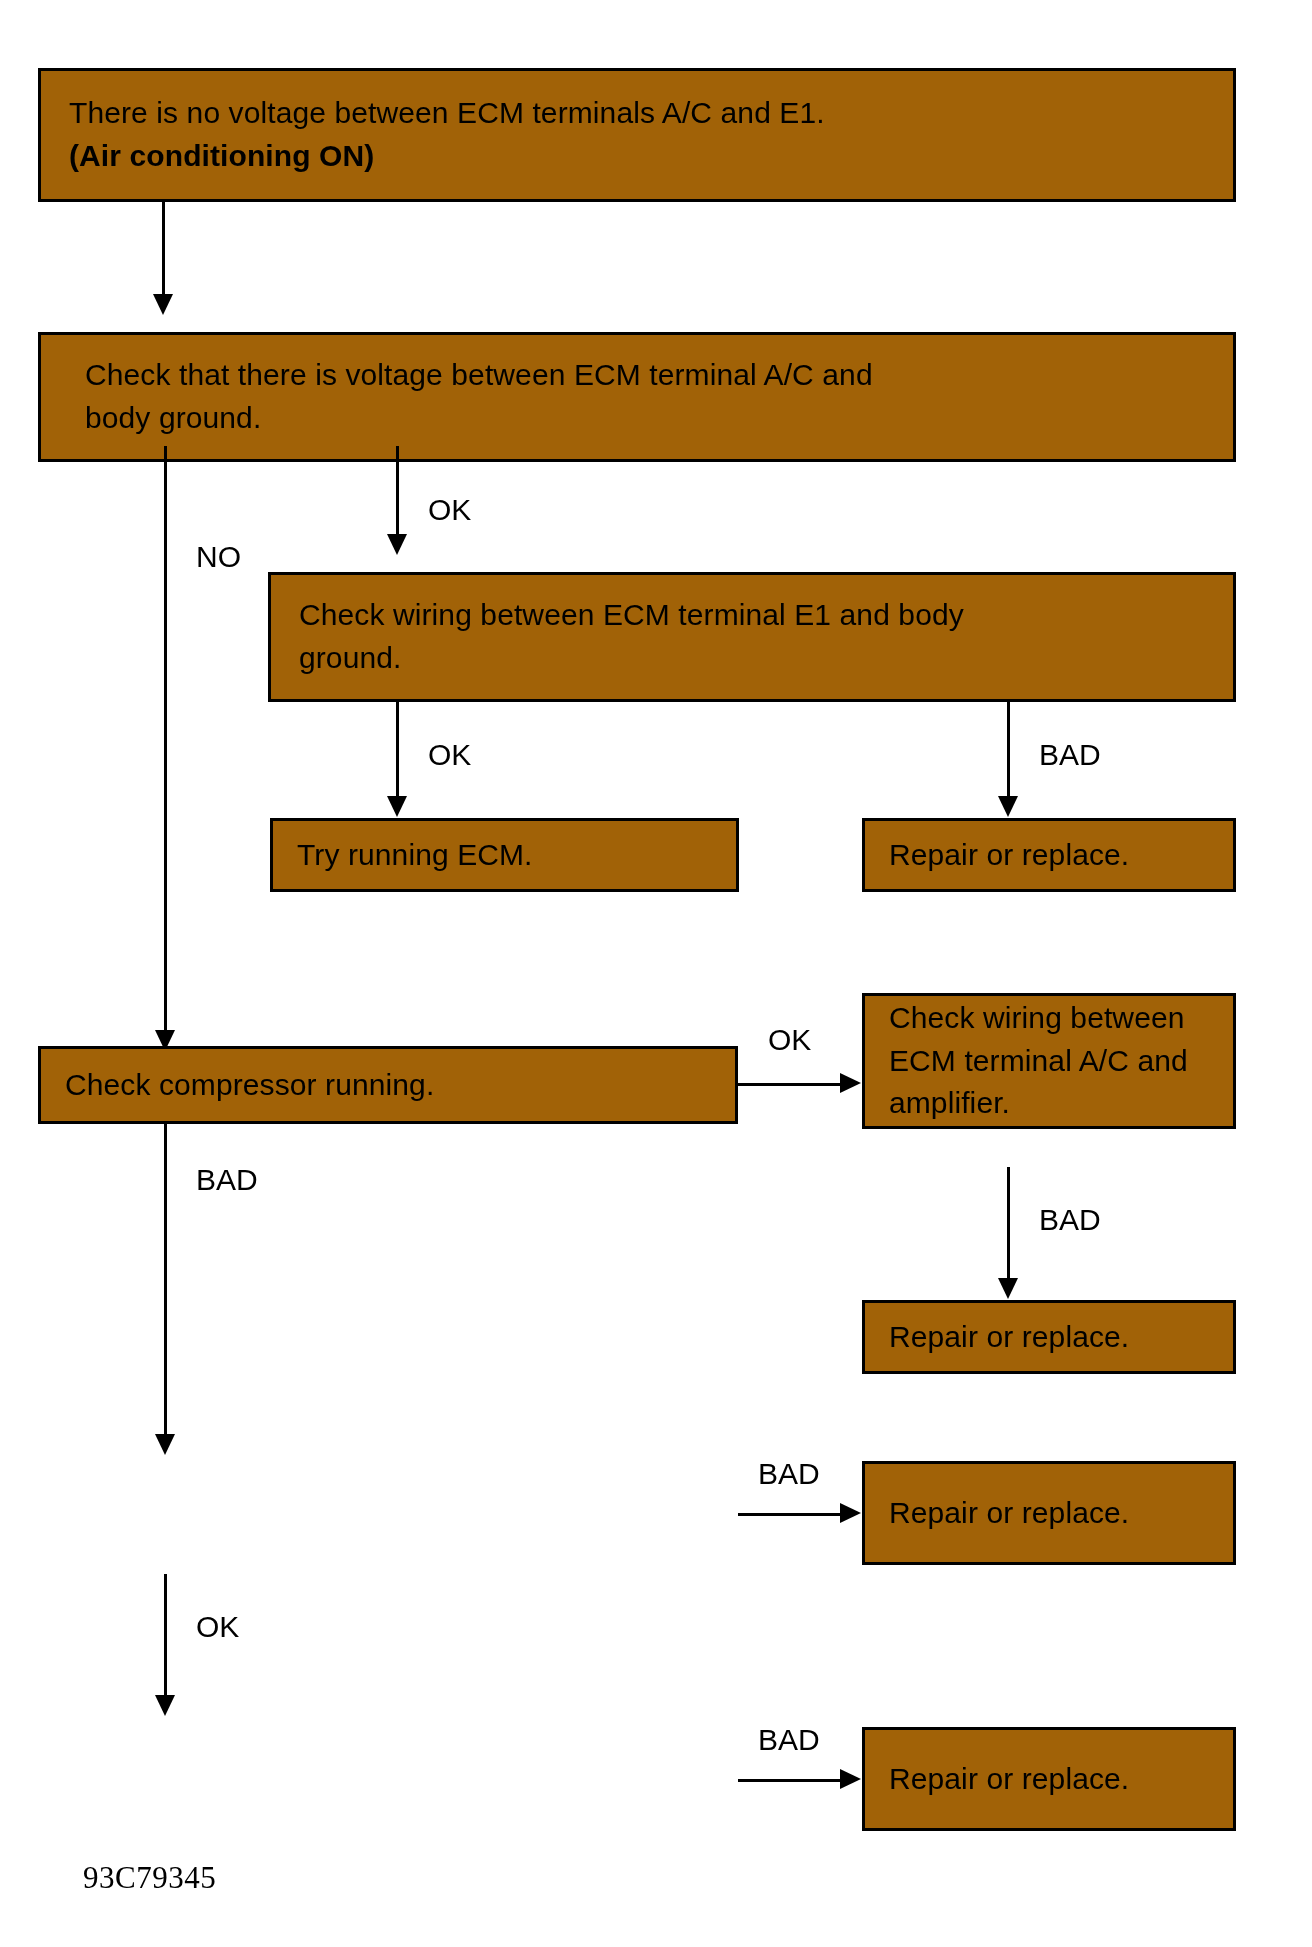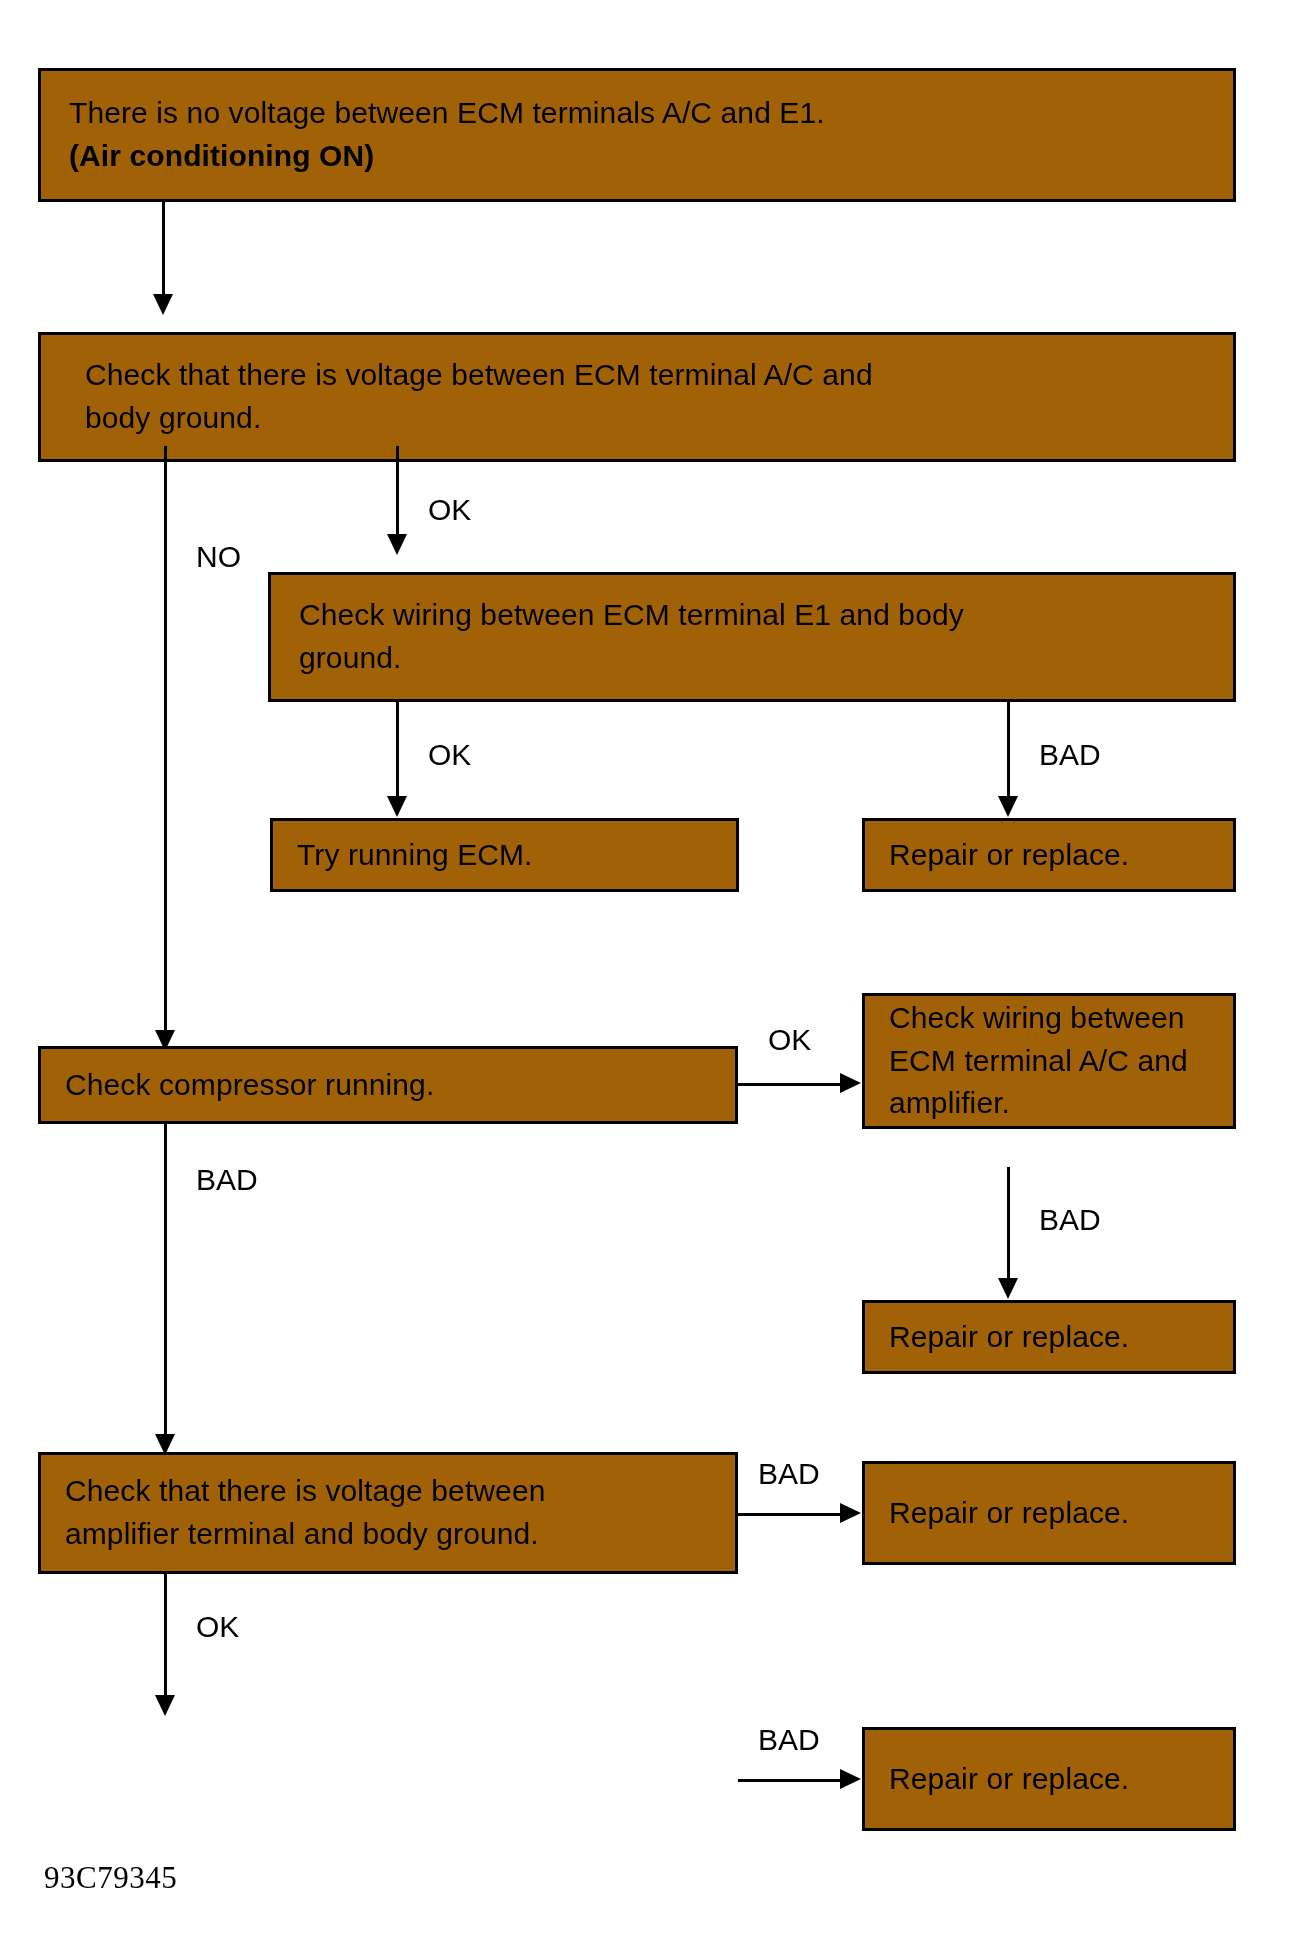--- a/index.html
+++ b/index.html
@@ -84,20 +84,21 @@
   }
 
   
   .caption {
     position: absolute;
     font-family: "Liberation Serif", serif;
     font-size: 31px;
     line-height: 1;
     letter-spacing: 0.5px;
     white-space: nowrap;
+    margin-left: 39px;
   }
 </style>
 </head>
 <body>
 
 <div id="flowchart">
 
   <div class="box" style="left:38px; top:68px; width:1198px; height:134px;">
     <span class="txt"><span>There is no voltage between ECM terminals A/C and E1.</span><br><b>(Air conditioning ON)</b></span>
   </div>
@@ -158,24 +159,20 @@
   </div>
 
   <div class="vline" style="left:1007px; top:1167px; height:117px;"></div>
   <div class="arrow-down" style="left:998px; top:1278px;"></div>
   <div class="elabel" style="left:1039px; top:1205px;">BAD</div>
 
   <div class="box tight" style="left:862px; top:1300px; width:374px; height:74px;">
     <span class="txt">Repair or replace.</span>
   </div>
 
-  <div class="box tight" style="left:38px; top:1452px; width:700px; height:122px;">
-    <span class="txt">Check that there is voltage between
-amplifier terminal and body ground.</span>
-  </div>
 
   <div class="hline" style="left:738px; top:1513px; width:110px;"></div>
   <div class="arrow-right" style="left:840px; top:1503px;"></div>
   <div class="elabel" style="left:758px; top:1459px;">BAD</div>
 
   <div class="box tight" style="left:862px; top:1461px; width:374px; height:104px;">
     <span class="txt">Repair or replace.</span>
   </div>
 
   <div class="vline" style="left:164px; top:1574px; height:128px;"></div>

